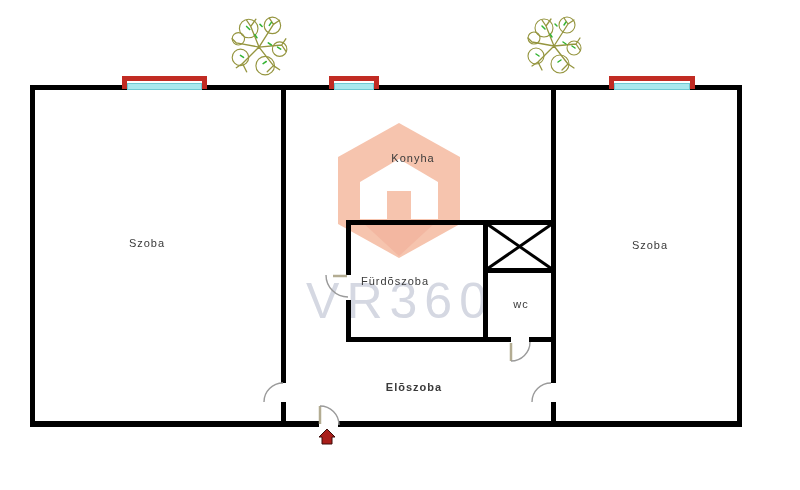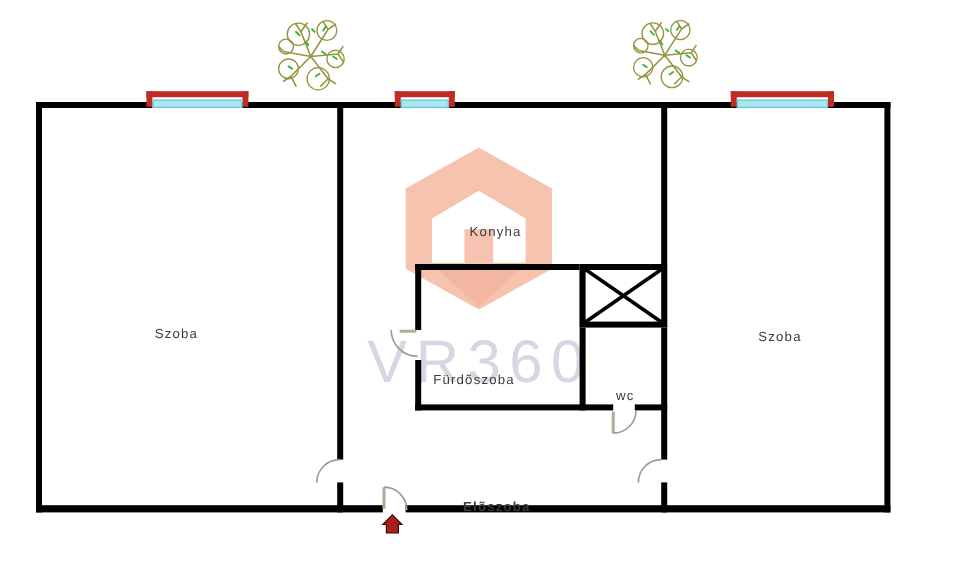--- a/index.html
+++ b/index.html
@@ -28,21 +28,21 @@
   .under{z-index:1;}
   .wallsz{z-index:2;}
   .over{z-index:4;}
   .labelsz{z-index:5;}
   .wall{position:absolute;background:var(--wall);}
   .win-bar{position:absolute;background:var(--window-frame);}
   .win-glass{position:absolute;background:var(--window-glass);border:1px solid var(--window-glass-edge);box-sizing:border-box;}
   .xbox{position:absolute;left:483px;top:220px;width:73px;height:53px;border:5px solid var(--wall);box-sizing:border-box;background:#fff;}
   .room-label{
     position:absolute;transform:translate(-50%,-50%);
-    font-size:11px;letter-spacing:1px;color:var(--label-text);white-space:nowrap;margin-top:36px;
+    font-size:11px;letter-spacing:1px;color:var(--label-text);white-space:nowrap;
   }
   .wm-brand{
     position:absolute;left:400px;top:301px;transform:translate(-50%,-50%);
     font-size:50px;letter-spacing:7px;color:var(--watermark-text);white-space:nowrap;
   }
   .wm-sub{
     position:absolute;left:403px;top:349px;transform:translate(-50%,-50%);
     font-size:15px;letter-spacing:9px;color:var(--watermark-accent);white-space:nowrap;
   }
   .tree-branch{stroke:var(--tree-branch);fill:none;stroke-width:1.3;stroke-linecap:round;}
@@ -151,17 +151,17 @@
     <path class="door-arc" d="M320,406 A19,19 0 0 1 339,425"></path>
 
     <polygon class="marker" points="327,429 335,437 332,437 332,444 322,444 322,437 319,437"></polygon>
   </svg>
 
   <div class="layer labelsz">
     <div class="room-label" style="left:147px;top:243px;">Szoba</div>
     <div class="room-label" style="left:413px;top:158px;">Konyha</div>
     <div class="room-label" style="left:650px;top:245px;">Szoba</div>
     <div class="room-label" style="left:395px;top:281px;">Fürdõszoba</div>
-    <div class="room-label" style="left:521px;top:294px;">wc</div>
+    <div class="room-label" style="left:521px;top:304px;">wc</div>
     <div class="room-label" style="left:414px;top:387px;font-weight:bold;">Elõszoba</div>
   </div>
 
 </div>
 
 </body></html>

